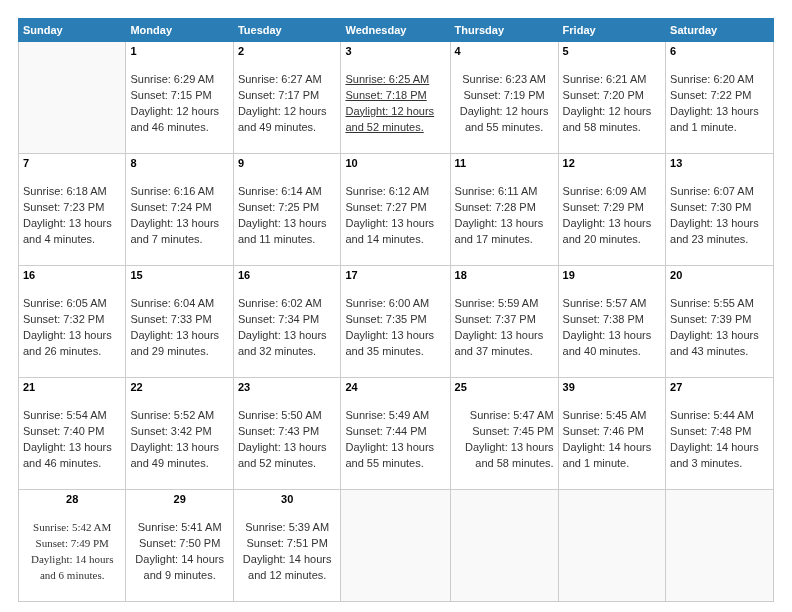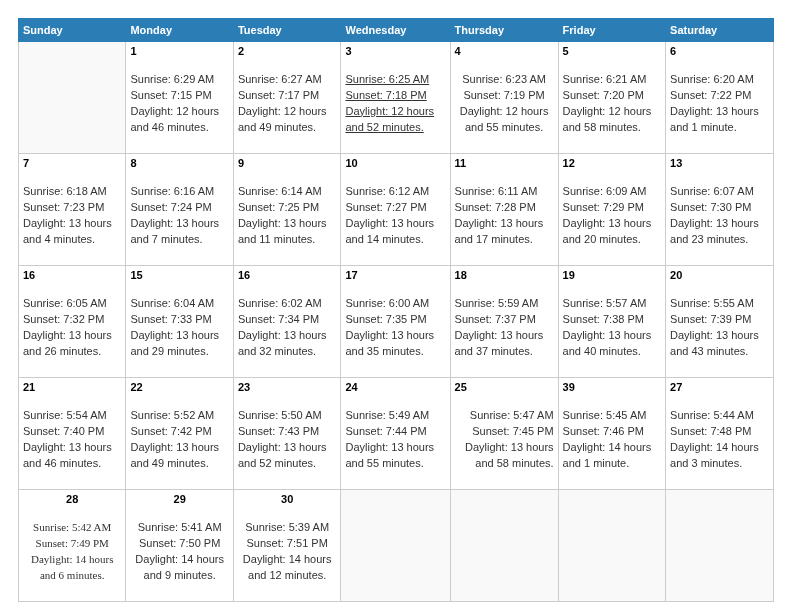--- a/index.html
+++ b/index.html
@@ -261,21 +261,21 @@
           <td>
             <span class="day-num">21</span>
             <div class="day-info" style="white-space: pre-line;">Sunrise: 5:54 AM
 Sunset: 7:40 PM
 Daylight: 13 hours
 and 46 minutes.</div>
           </td>
           <td>
             <span class="day-num">22</span>
             <div class="day-info" style="white-space: pre-line;">Sunrise: 5:52 AM
-Sunset: 7:42 PM
+Sunset: 3:42 PM
 Daylight: 13 hours
 and 49 minutes.</div>
           </td>
           <td>
             <span class="day-num">23</span>
             <div class="day-info" style="white-space: pre-line;">Sunrise: 5:50 AM
 Sunset: 7:43 PM
 Daylight: 13 hours
 and 52 minutes.</div>
           </td>

